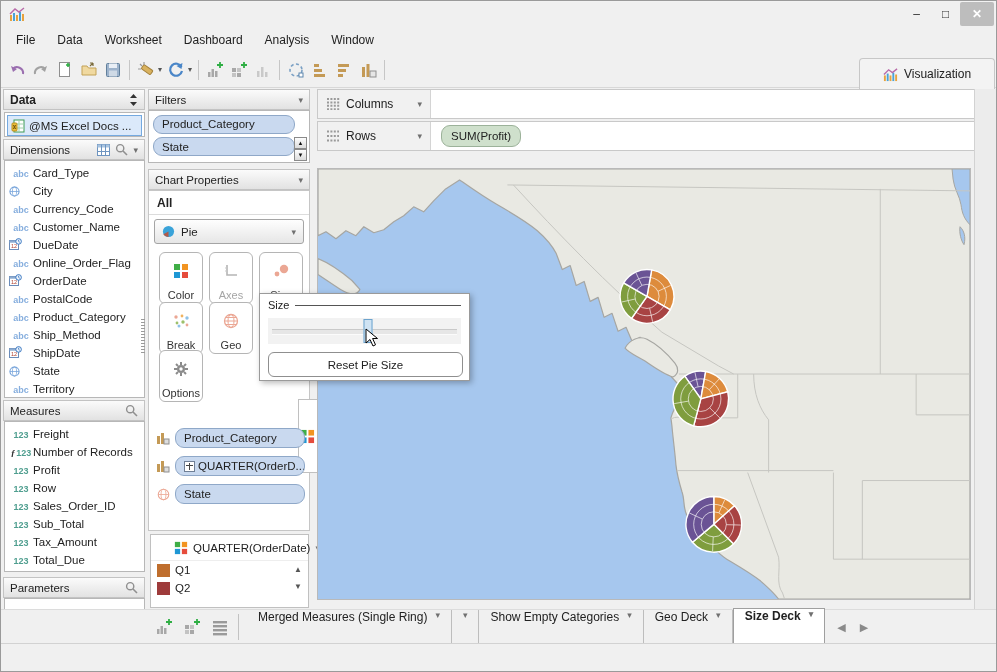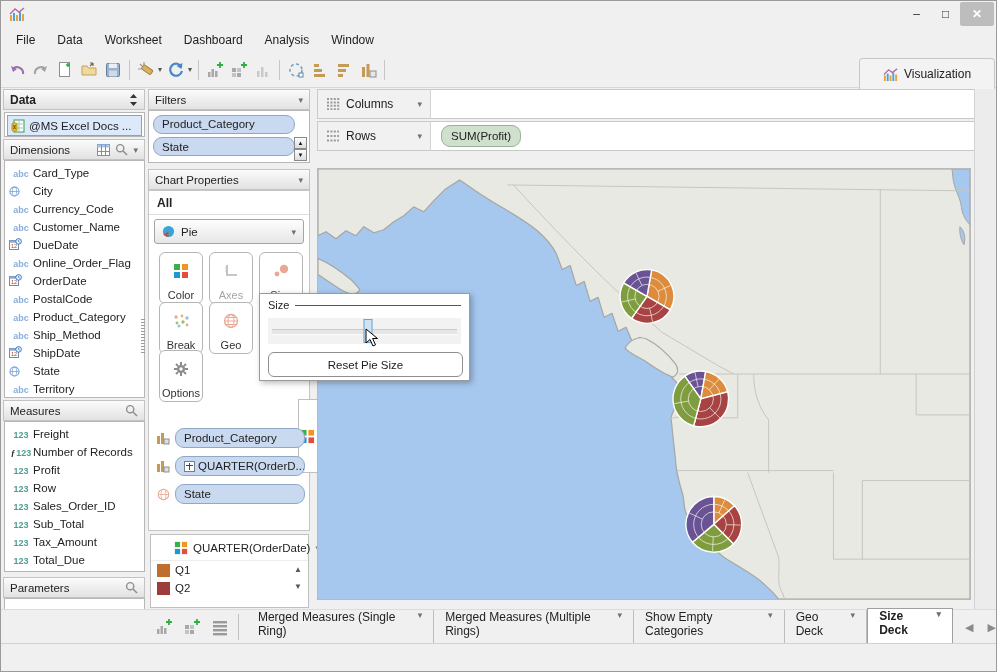--- a/index.html
+++ b/index.html
@@ -881,21 +881,20 @@
     </span>
     <span class="btm-sep"></span>
     <span class="dtabs">
 
         <span class="dtab">
           <span>Merged Measures (Single Ring)</span>
           <span class="caret">▾</span>
         </span>
 
         <span class="dtab">
-          <span>Merged Measures (Multiple Rings)</span>
           <span class="caret">▾</span>
         </span>
 
         <span class="dtab">
           <span>Show Empty Categories</span>
           <span class="caret">▾</span>
         </span>
 
         <span class="dtab">
           <span>Geo Deck</span>

